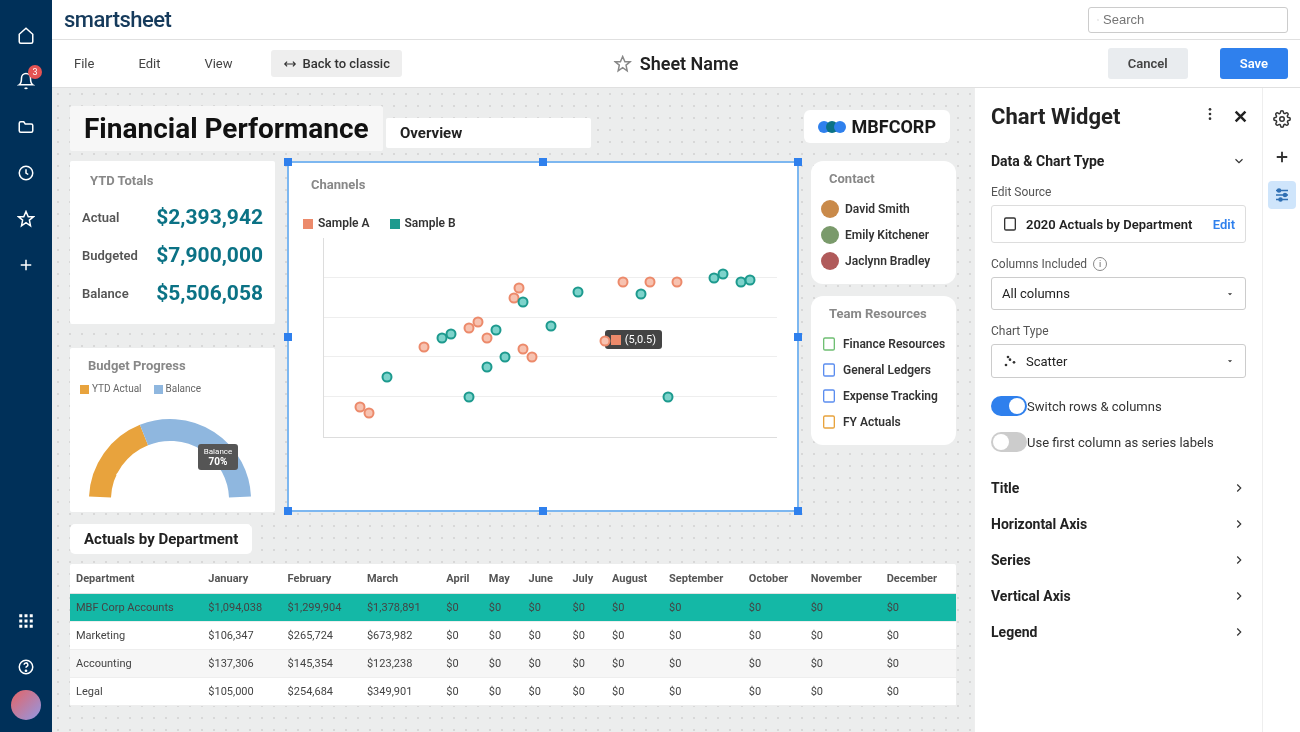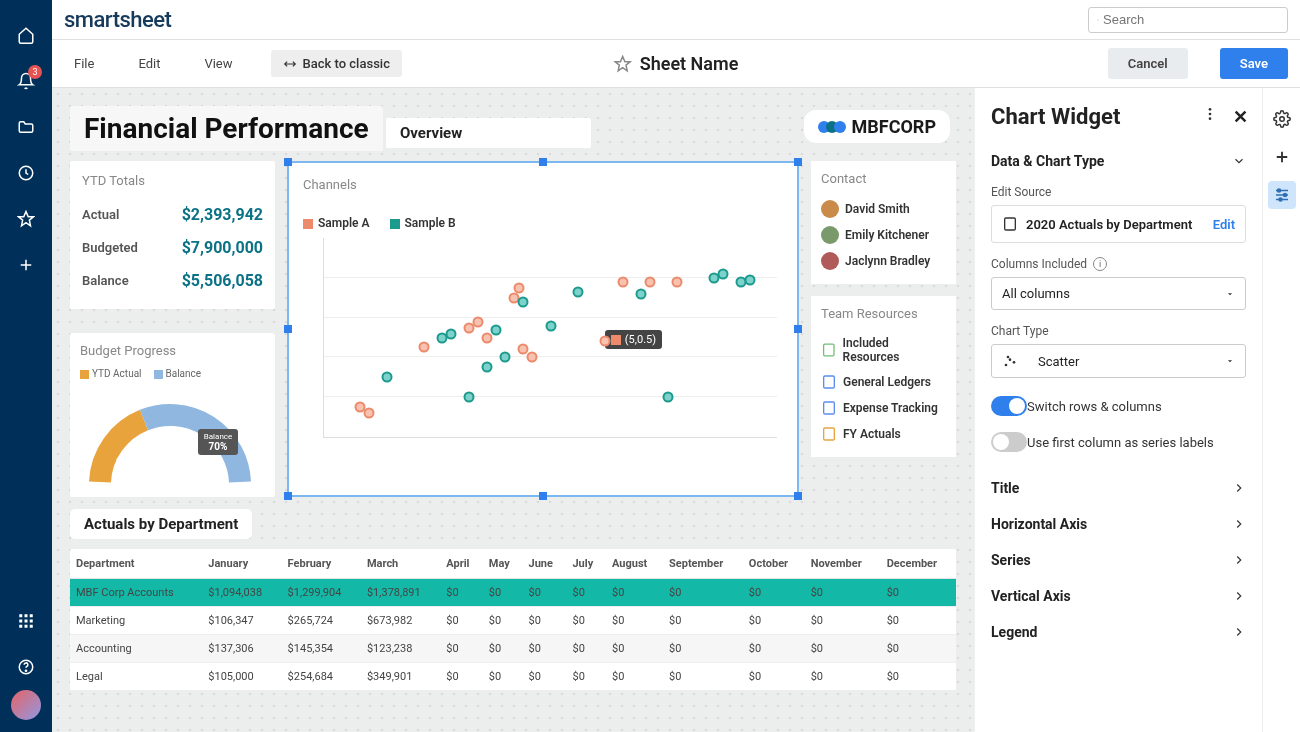--- a/index.html
+++ b/index.html
@@ -23,31 +23,31 @@
 .menubar .menuitem { padding: 6px 10px; cursor: pointer; color: #444; }
 .back-classic { display: flex; align-items: center; gap: 6px; background: #eee; border-radius: 3px; padding: 6px 12px; cursor: pointer; margin-left: 4px; color: #333; font-weight: 500; }
 .sheetname-wrap { position: absolute; left: 50%; transform: translateX(-50%); display: flex; align-items: center; gap: 8px; font-size: 18px; font-weight: 600; color: #222; }
 .menubar .btn { padding: 8px 20px; border-radius: 3px; cursor: pointer; font-weight: 600; }
 .btn-cancel { background: #e9ecef; color: #444; margin-left: auto; margin-right: 8px; }
 .btn-save { background: #2f80ed; color: #fff; }
 
 
 .canvas { position: absolute; left: 52px; top: 88px; right: 326px; bottom: 0; background: #eceded; background-image: radial-gradient(circle, #d8d8d8 1px, transparent 1px); background-size: 12px 12px; padding: 18px; overflow: hidden; }
 .dash-title { font-size: 28px; font-weight: 700; color: #111; background: #f7f7f7; display: inline-block; padding: 6px 14px; border-radius: 2px; }
-.brand-badge { position: absolute; top: 22px; right: 24px; background: #fff; padding: 6px 14px; border-radius: 12px; display: flex; align-items: center; gap: 6px; font-weight: 700; color: #1a1a1a; font-size: 18px; }
+.brand-badge { position: absolute; top: 22px; right: 24px; background: #fff; padding: 6px 14px; border-radius: 6px; display: flex; align-items: center; gap: 6px; font-weight: 700; color: #1a1a1a; font-size: 18px; }
 .brand-dots span { display: inline-block; width: 12px; height: 12px; border-radius: 50%; }
 
 .overview-label { margin-top: 12px; background: #fff; display: inline-block; padding: 6px 14px; font-weight: 700; font-size: 15px; border-radius: 2px; width: 205px; }
 
 .row1 { display: flex; gap: 12px; margin-top: 10px; align-items: stretch; }
 .ytd-card { width: 205px; background: #fff; border-radius: 2px; padding: 12px; }
-.card-title { color: #888; font-weight: 400; font-size: 13px; margin-bottom: 10px; }
+.card-title { color: #888; font-weight: 700; font-size: 13px; margin-bottom: 10px; margin-left: 8px; }
 .ytd-row { display: flex; justify-content: space-between; align-items: center; padding: 7px 0; }
 .ytd-label { color: #555; font-weight: 600; font-size: 13px; }
-.ytd-val { color: #0b7285; font-weight: 700; font-size: 16px; }
+.ytd-val { color: #0b7285; font-weight: 700; font-size: 21px; }
 
 .progress-card { width: 205px; background: #fff; border-radius: 2px; padding: 10px; margin-top: 12px; }
 .progress-card .legend { display: flex; gap: 12px; font-size: 10px; color: #666; margin: 4px 0 8px; }
 .legend .sq { display: inline-block; width: 9px; height: 9px; margin-right: 3px; vertical-align: middle; }
 
 .scatter-card { flex: 1; background: #fff; border: 2px solid #7db7f0; position: relative; padding: 14px; }
 .scatter-card .sel-handle { position: absolute; width: 8px; height: 8px; background: #2f80ed; }
 .sel-tl{top:-5px;left:-5px}.sel-tr{top:-5px;right:-5px}.sel-bl{bottom:-5px;left:-5px}.sel-br{bottom:-5px;right:-5px}
 .sel-tm{top:-5px;left:50%;margin-left:-4px}.sel-bm{bottom:-5px;left:50%;margin-left:-4px}
 .sel-lm{left:-5px;top:50%;margin-top:-4px}.sel-rm{right:-5px;top:50%;margin-top:-4px}
@@ -56,21 +56,21 @@
 .plot-area { position: relative; height: 200px; margin-left: 20px; margin-right: 6px; border-left: 1px solid #ddd; border-bottom: 1px solid #ddd; }
 .plot-area .hline { position: absolute; left: 0; right: 0; border-top: 1px solid #eee; }
 .plot-area .dot { position: absolute; width: 11px; height: 11px; border-radius: 50%; border: 2px solid; background: #fff; transform: translate(-50%,50%); }
 .dot.a { border-color: #ec8a6b; background: #f7c2b0; }
 .dot.b { border-color: #1d9a8e; background: #7dd3cb; }
 .tooltip-box { position: absolute; background: #444; color: #fff; font-size: 11px; padding: 3px 6px; border-radius: 3px; display: flex; align-items: center; gap: 4px; }
 .tooltip-box .sq { width: 10px; height: 10px; background: #ec8a6b; display:inline-block;}
 
 .col2 { display:flex; flex-direction:column; gap:12px;}
 
-.contact-card, .resources-card { width: 145px; background: #fff; border-radius: 0; padding: 10px; }
+.contact-card, .resources-card { width: 145px; background: #fff; border-radius: 12px; padding: 10px; }
 .contact-row { display: flex; align-items: center; gap: 6px; padding: 4px 0; font-size: 12px; font-weight: 600; color: #333; }
 .contact-row .av { width: 18px; height: 18px; border-radius: 50%; background: #c98a4a; }
 .res-row { display: flex; align-items: center; gap: 6px; padding: 5px 0; font-size: 12px; font-weight: 600; color: #333; }
 .res-row .ricon { width: 16px; height: 16px; }
 
 .actuals-label { margin-top: 12px; background: #fff; display: inline-block; padding: 6px 14px; font-weight: 700; font-size: 15px; border-radius: 5px; width:auto;}
 .table-card { background: #fff; margin-top: 10px; border-radius: 2px; }
 .table-card table { width: 100%; border-collapse: collapse; font-size: 11px; }
 .table-card th { text-align: left; padding: 8px 6px; color: #555; font-weight: 700; border-bottom: 1px solid #e2e2e2; }
 .table-card td { padding: 7px 6px; color: #444; border-bottom: 1px solid #eee; }
@@ -314,21 +314,21 @@
             </div>
           </div>
       </div>
       <div class="resources-card">
         <div class="card-title">Team Resources</div>
         <div id="res-rows">
             <div class="res-row">
               <svg class="ricon" width="16" height="16" viewBox="0 0 24 24" fill="none" stroke="#6fbf73" stroke-width="2">
                 <rect x="4" y="3" width="16" height="18" rx="2"></rect>
               </svg>
-              <span>Included Resources</span>
+              <span>Finance Resources</span>
             </div>
             <div class="res-row">
               <svg class="ricon" width="16" height="16" viewBox="0 0 24 24" fill="none" stroke="#5b8def" stroke-width="2">
                 <rect x="4" y="3" width="16" height="18" rx="2"></rect>
               </svg>
               <span>General Ledgers</span>
             </div>
             <div class="res-row">
               <svg class="ricon" width="16" height="16" viewBox="0 0 24 24" fill="none" stroke="#5b8def" stroke-width="2">
                 <rect x="4" y="3" width="16" height="18" rx="2"></rect>
@@ -464,21 +464,21 @@
   </div>
   <div class="select-box">
     <span>All columns</span>
     <svg width="10" height="10" viewBox="0 0 24 24" fill="#333">
         <path d="M7 10l5 5 5-5z"></path>
       </svg>
   </div>
 
   <div class="sub-label" style="margin-top:14px">Chart Type</div>
   <div class="select-box">
-    <span style="display:flex;align-items:center;gap:20px">
+    <span style="display:flex;align-items:center;gap:8px">
       <svg width="16" height="16" viewBox="0 0 24 24" fill="#333">
           <circle cx="6" cy="18" r="2"></circle>
           <circle cx="12" cy="10" r="2"></circle>
           <circle cx="18" cy="14" r="2"></circle>
           <circle cx="9" cy="6" r="2"></circle>
         </svg>
       <span>Scatter</span>
     </span>
     <svg width="10" height="10" viewBox="0 0 24 24" fill="#333">
         <path d="M7 10l5 5 5-5z"></path>

